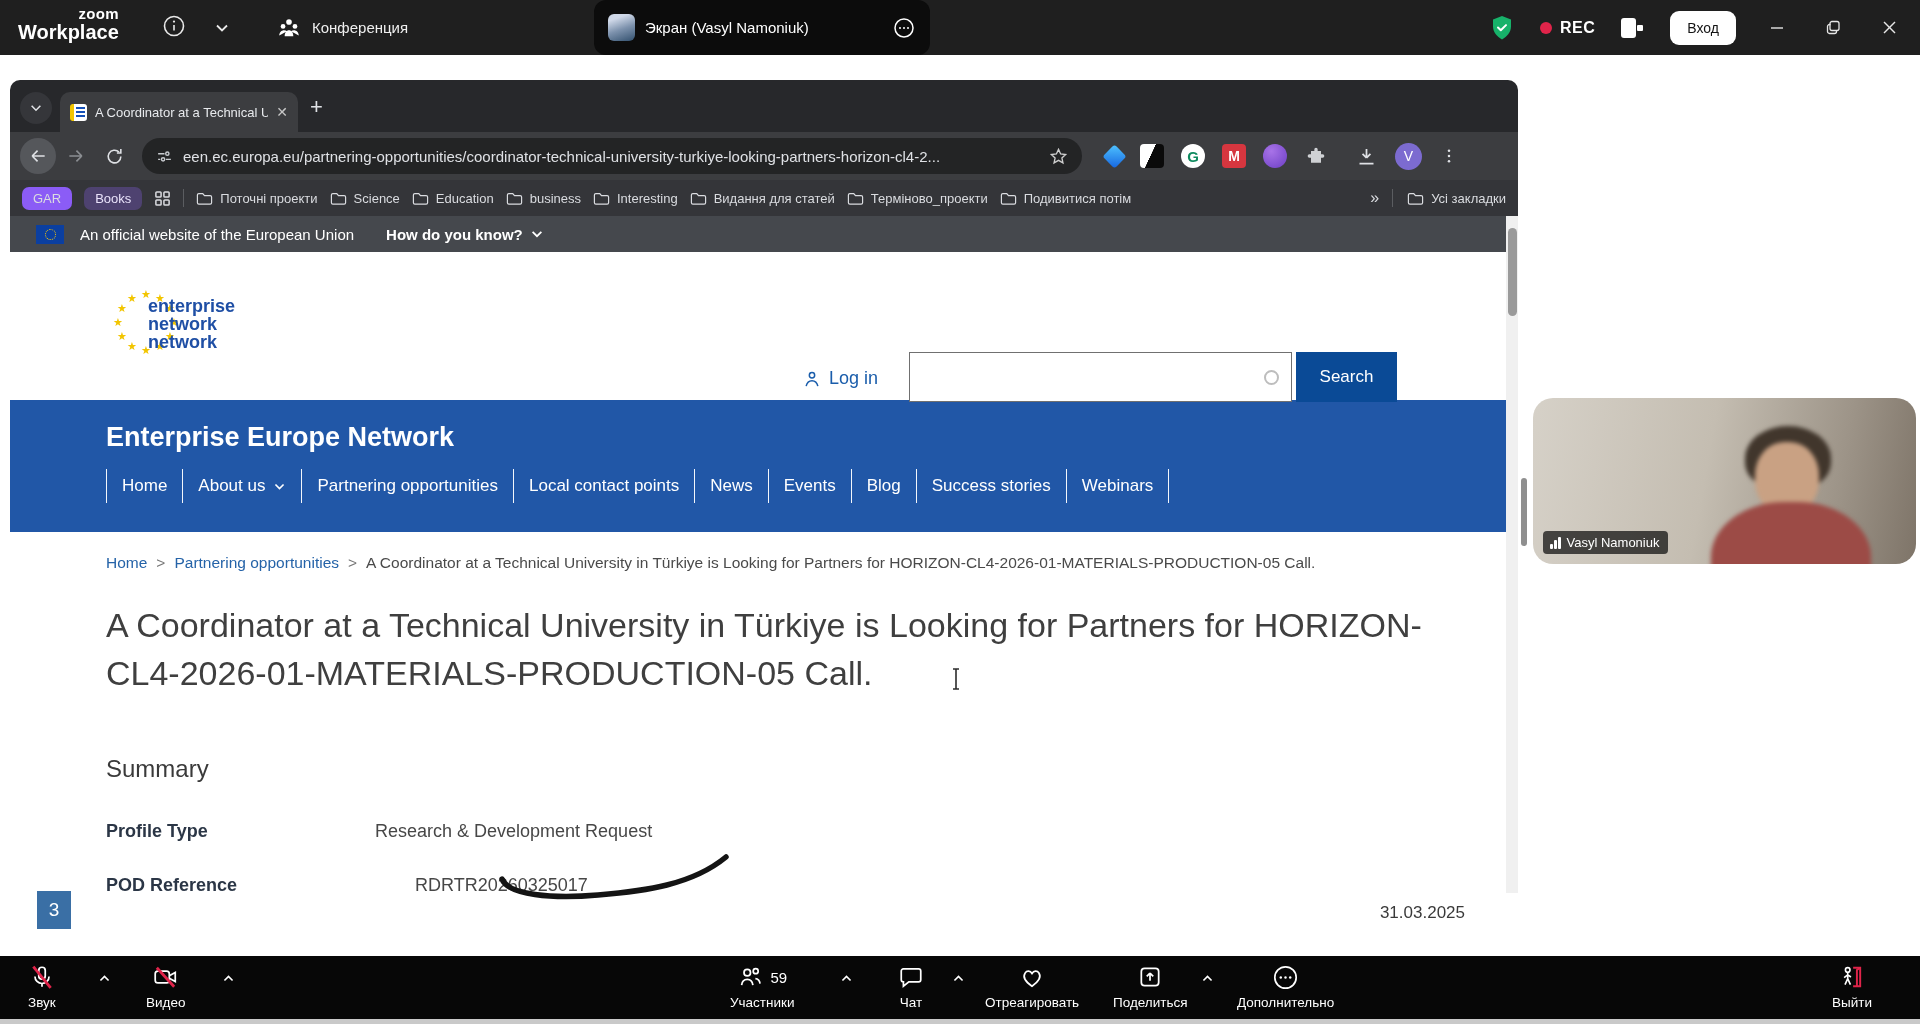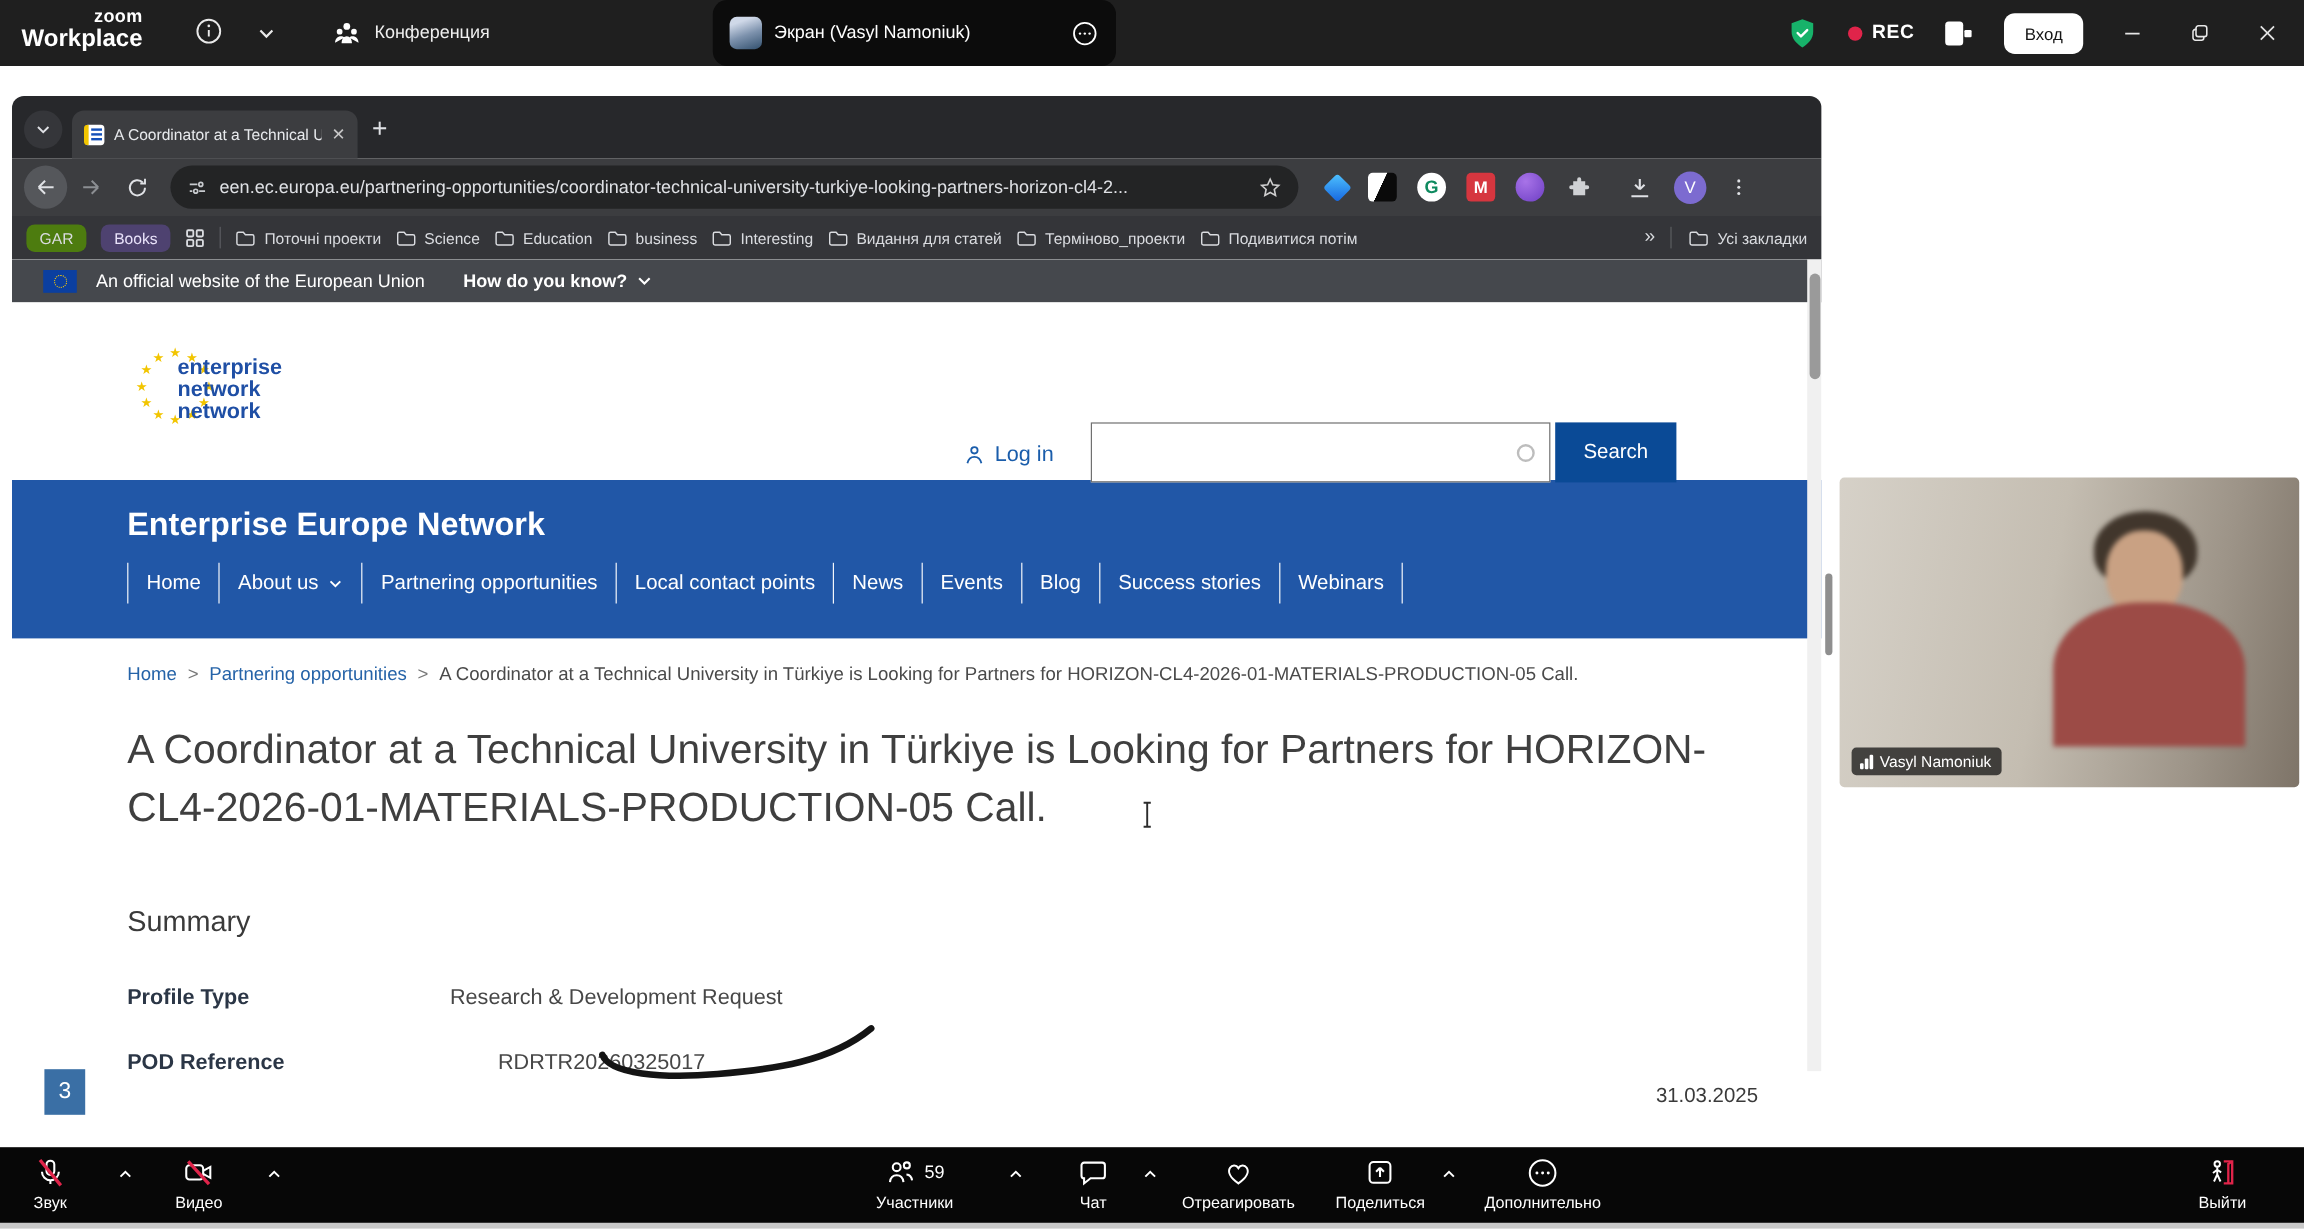--- a/index.html
+++ b/index.html
@@ -51,21 +51,21 @@
   .exts { display:flex; align-items:center; gap:17px; margin-left:22px; }
   .ext { width:24px; height:24px; display:flex; align-items:center; justify-content:center; }
   .ext.diamond { background:linear-gradient(135deg,#4fc3ff,#1565e0); transform:rotate(45deg); width:17px; height:17px; border-radius:3px; }
   .ext.bw { border-radius:4px; background:linear-gradient(115deg,#ffffff 45%,#0a0a0a 46%); }
   .ext.gram { border-radius:50%; background:#fff; color:#0e8a5f; font-weight:bold; font-size:15px; }
   .ext.mend { border-radius:4px; background:#d6363f; color:#fff; font-weight:bold; font-size:14px; }
   .ext.purple { border-radius:50%; background:radial-gradient(circle at 35% 30%,#a873e8,#6d3fc4); }
   .chrome-right { display:flex; align-items:center; gap:18px; margin-left:26px; color:#dfe1e5; }
   .avatarV { width:27px; height:27px; border-radius:50%; background:#7c6bd0; color:#fff; font-size:14px; display:flex; align-items:center; justify-content:center; }
   .bookmarks { height:36px; background:#343539; display:flex; align-items:center; padding:0 12px; gap:12px; font-size:13px; color:#dadce0; }
-  .bm-pill { padding:4px 11px; border-radius:7px; background:#4d7c0f; }
+  .bm-pill { padding:4px 11px; border-radius:7px; background:#8b5cf6; }
   .bm-pill.books { background:#4e4270; color:#e9e2fa; }
   .bm-sep { width:1px; height:18px; background:#5b5d61; }
   .bm-item { display:flex; align-items:center; gap:7px; white-space:nowrap; }
   .bm-right { margin-left:auto; display:flex; align-items:center; gap:14px; }
   .bm-more { font-size:16px; color:#dadce0; letter-spacing:-1px; }
 
   
   .webpage { position:relative; height:677px; background:#fff; color:#333; overflow:hidden; }
   .eu-banner { height:36px; background:#45484d; color:#fff; display:flex; align-items:center; gap:16px; padding-left:26px; font-size:15px; }
   .eu-flag { width:28px; height:19px; background:#0b3fa0; display:flex; align-items:center; justify-content:center; }
@@ -95,21 +95,21 @@
   .srow .val { color:#474747; }
   .srow.r1 { margin-top:38px; }
   .srow.r2 { margin-top:33px;gap:40px; }
   .pg-scroll { position:absolute; right:0; top:0; width:12px; height:677px; background:#f0f0f0; }
   .pg-thumb { position:absolute; right:1px; top:12px; width:9px; height:88px; border-radius:5px; background:#9a9a9a; }
 
   
   .gray-pill { position:absolute; left:1521px; top:423px; width:6px; height:68px; border-radius:3px; background:#8f8f8f; }
 
   
-  .video-tile { position:absolute; left:1533px; top:343px; width:383px; height:258px; border-radius:4px; overflow:hidden; background:linear-gradient(100deg,#d6d1c8 0%,#c4bdb1 45%,#9d9488 78%,#7e7468 100%); }
+  .video-tile { position:absolute; left:1533px; top:343px; width:383px; height:166px; border-radius:20px; overflow:hidden; background:linear-gradient(100deg,#d6d1c8 0%,#c4bdb1 45%,#9d9488 78%,#7e7468 100%); }
   .vt-blur { position:absolute; inset:0; filter:blur(2px); }
   .vt-hair { position:absolute; left:212px; top:28px; width:86px; height:64px; border-radius:50% 50% 42% 42%; background:#41362c; }
   .vt-face { position:absolute; left:222px; top:44px; width:64px; height:72px; border-radius:46%; background:#c9a183; }
   .vt-body { position:absolute; left:178px; top:104px; width:160px; height:120px; border-radius:46% 46% 0 0; background:#9c4b46; }
   .vt-name { position:absolute; left:10px; bottom:10px; background:rgba(12,12,12,.72); color:#fff; font-size:13px; border-radius:4px; padding:4px 9px 4px 7px; display:flex; align-items:center; gap:6px; }
   .vu-bars { display:flex; align-items:flex-end; gap:1.5px; height:12px; }
   .vu-bars i { width:2.5px; background:#fff; border-radius:1px; }
 
   
   .bottombar { position:absolute; left:0; top:956px; width:1920px; height:63px; background:#070707; color:#fff; z-index:60; }

